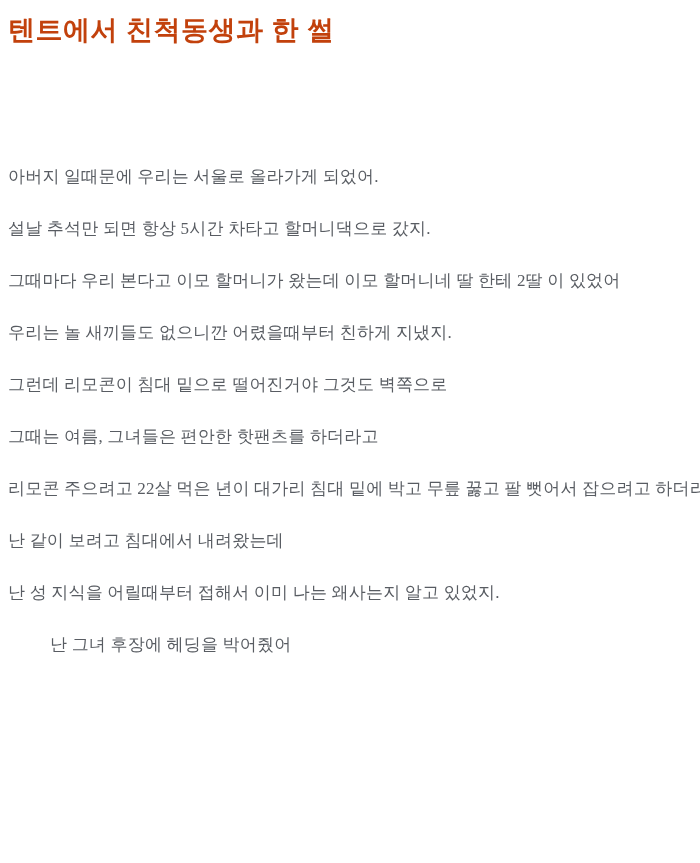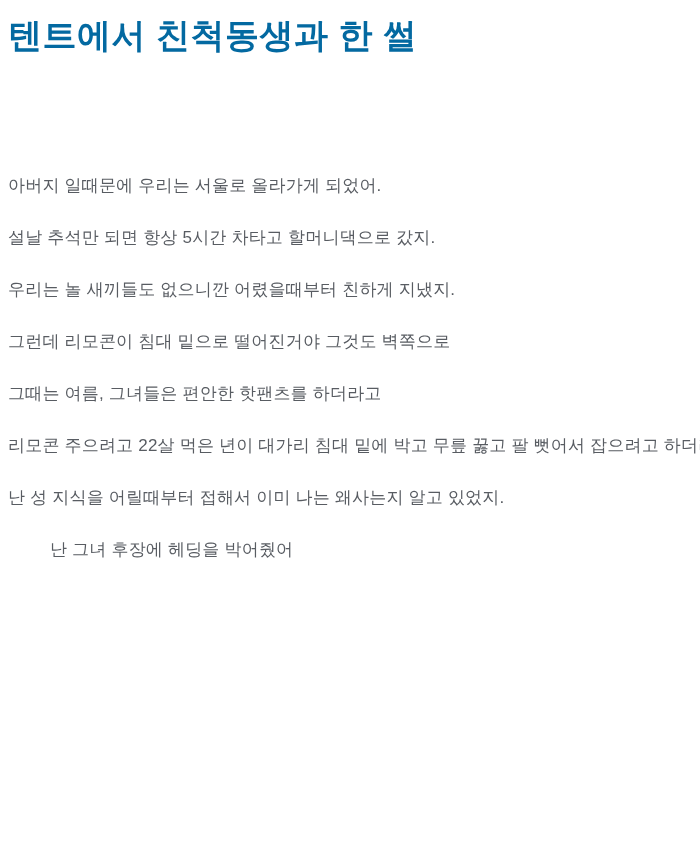--- a/index.html
+++ b/index.html
@@ -14,29 +14,30 @@
   .post {
     box-sizing: border-box;
     width: 700px;
     height: 863px;
     padding: 0 12px 0 8px;
     background: #ffffff;
   }
   .post-title {
     margin: 14px 0 0 0;
     padding: 0;
-    font-size: 34px;
+    font-size: 27px;
     line-height: 1.25;
     font-weight: 700;
-    color: #0369a1;
+    color: #c2410c;
     letter-spacing: 0.5px;
   }
   .post-body {
     margin: 0;
     padding: 0;
+    font-family: Liberation Serif, serif;
   }
   .post-body p {
     margin: 0 0 32px 0;
     padding: 0;
     font-size: 17px;
     line-height: 20px;
     color: #585c62;
     white-space: nowrap;
     letter-spacing: 0.2px;
   }
@@ -53,20 +54,22 @@
 </style>
 </head>
 <body>
 
 <div class="post">
   <h1 class="post-title">텐트에서 친척동생과 한 썰</h1>
 
   <div class="post-body">
     <p class="first-para">아버지 일때문에 우리는 서울로 올라가게 되었어.</p>
     <p>설날 추석만 되면 항상 5시간 차타고 할머니댁으로 갔지.</p>
+    <p>그때마다 우리 본다고 이모 할머니가 왔는데 이모 할머니네 딸 한테 2딸 이 있었어</p>
     <p class="gap-before">우리는 놀 새끼들도 없으니깐 어렸을때부터 친하게 지냈지.</p>
     <p>그런데 리모콘이 침대 밑으로 떨어진거야 그것도 벽쪽으로</p>
     <p>그때는 여름, 그녀들은 편안한 핫팬츠를 하더라고</p>
     <p>리모콘 주으려고 22살 먹은 년이 대가리 침대 밑에 박고 무릎 꿇고 팔 뻣어서 잡으려고 하더라고</p>
+    <p>난 같이 보려고 침대에서 내려왔는데</p>
     <p>난 성 지식을 어릴때부터 접해서 이미 나는 왜사는지 알고 있었지.</p>
     <p>난 그녀 후장에 헤딩을 박어줬어</p>
   </div>
 </div>
 
 </body></html>

